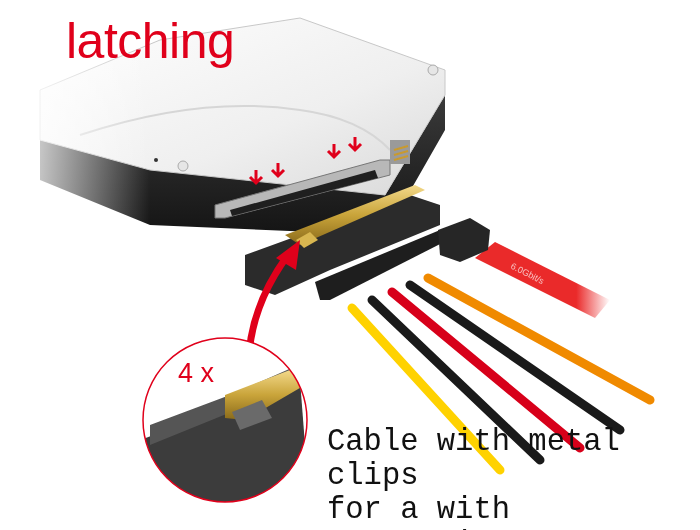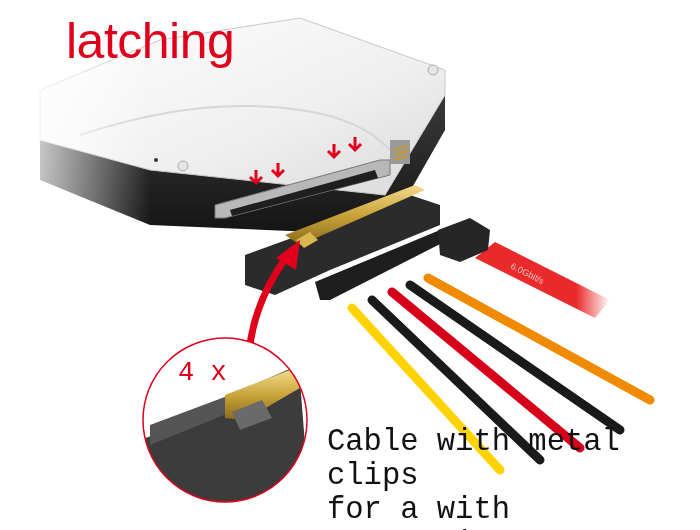--- a/index.html
+++ b/index.html
@@ -1,19 +1,19 @@
 <!DOCTYPE html>
 <html><head>
 <meta charset="utf-8">
 <style>
   html,body{margin:0;padding:0;background:#ffffff;}
   #stage{position:relative;width:700px;height:530px;overflow:hidden;background:#ffffff;font-family:"Liberation Sans",sans-serif;}
   .headline{position:absolute;left:52px;top:14px;color:#e0001b;font-size:50px;line-height:54px;letter-spacing:-0.5px;font-family:"Liberation Sans",sans-serif;margin-left:14px;}
   .caption{position:absolute;left:327px;top:425px;color:#111;font-size:30.5px;line-height:34px;font-family:Liberation Mono, monospace;}
-  .badge{position:absolute;left:178px;top:358px;color:#e0001b;font-size:27px;font-family:Liberation Mono, monospace;}
+  .badge{position:absolute;left:178px;top:358px;color:#e0001b;font-size:27px;font-family:Liberation Sans, sans-serif;}
   svg{position:absolute;left:0;top:0;}
 </style>
 </head>
 <body>
 
 <div id="stage">
 
   <svg width="700" height="530" viewBox="0 0 700 530">
     <defs>
       <linearGradient id="hddTop" x1="0" y1="0" x2="1" y2="1">

